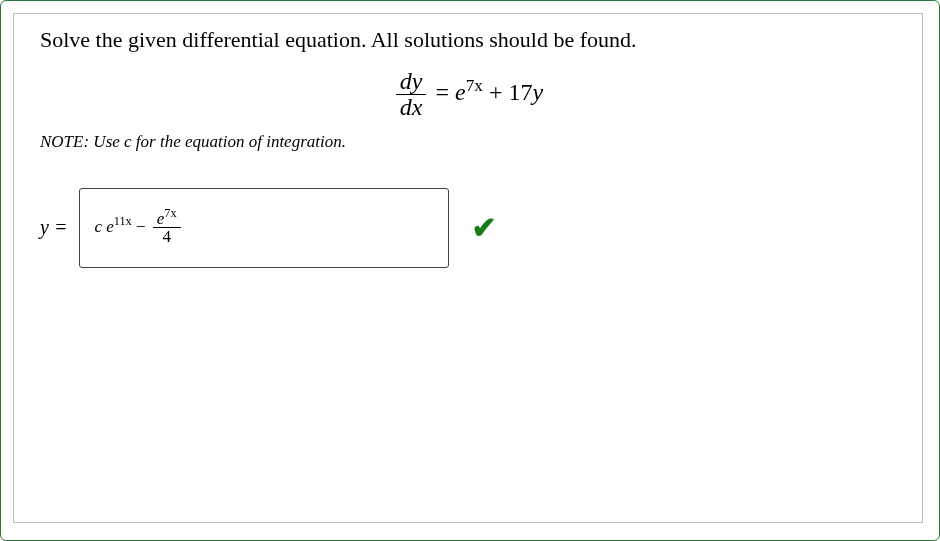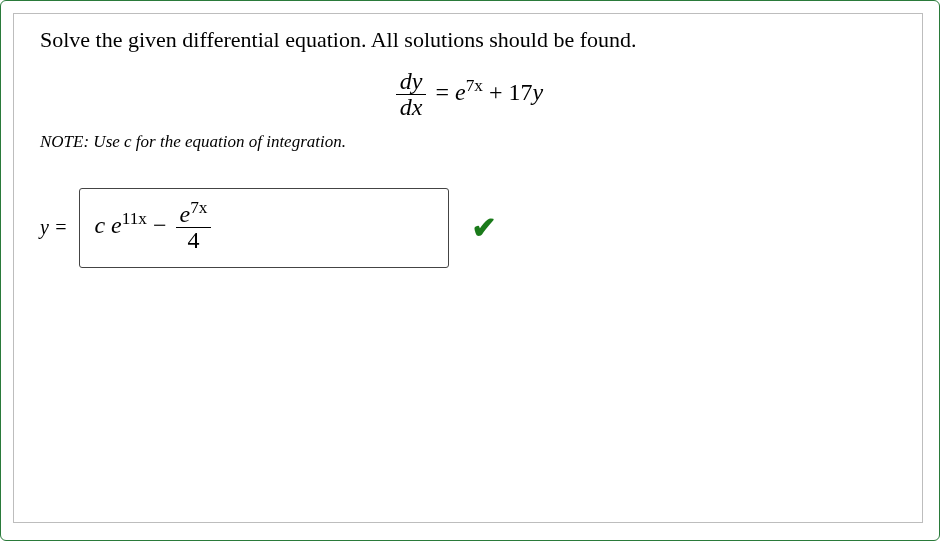--- a/index.html
+++ b/index.html
@@ -53,21 +53,21 @@
     white-space: nowrap;
   }
   .answer-box {
     border: 1px solid #444;
     border-radius: 3px;
     min-width: 340px;
     height: 78px;
     display: flex;
     align-items: center;
     padding: 0 14px;
-    font-size: 24px;
+    font-size: 17px;
   }
   .check {
     font-size: 30px;
     color: #1a7a1a;
     font-weight: bold;
     margin-left: 10px;
   }
 
   
   .math-it { font-style: italic; font-family: "Times New Roman", Georgia, serif; }

